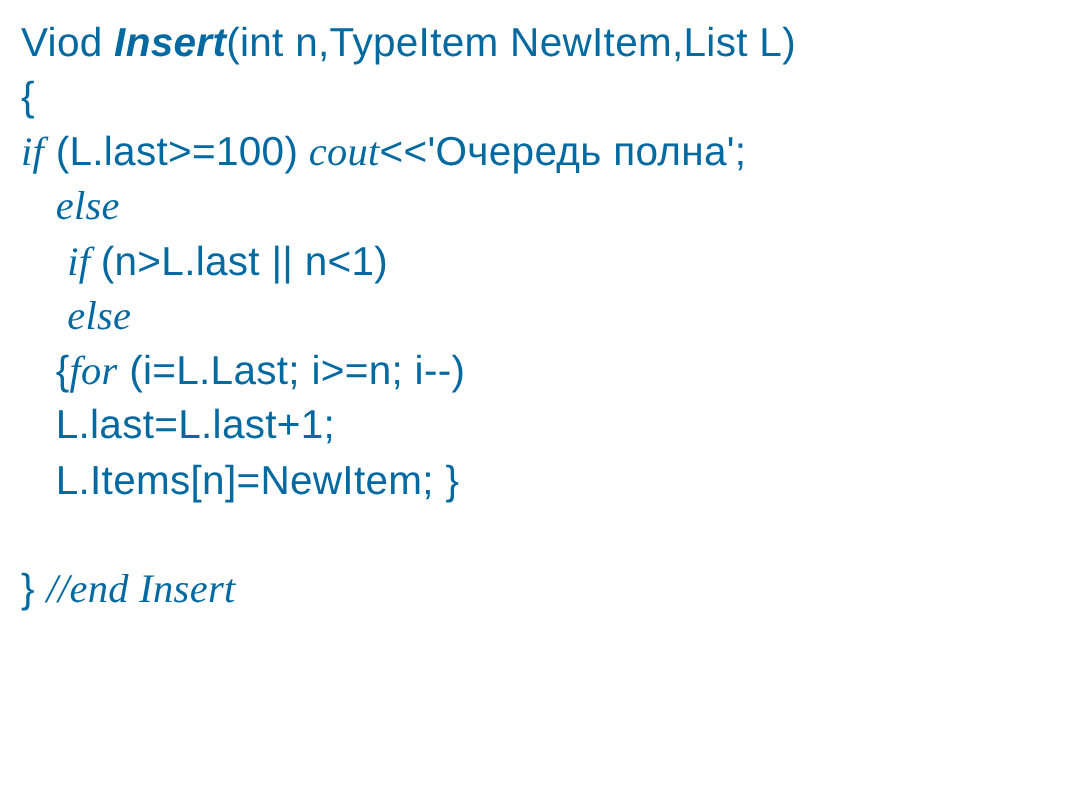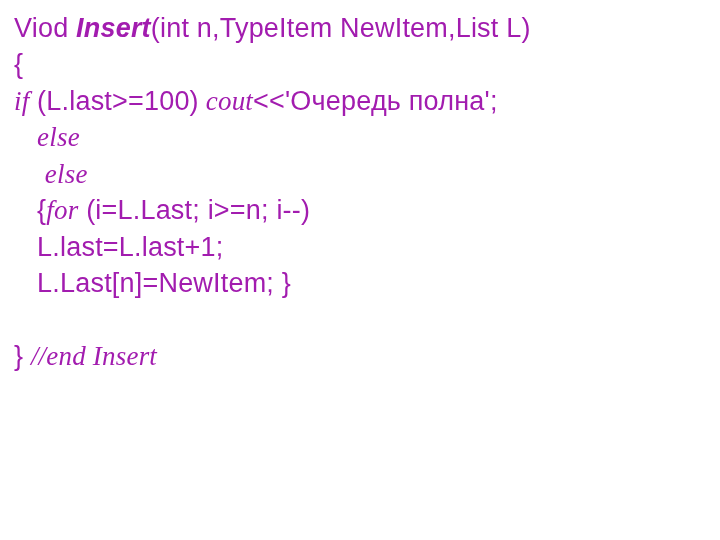--- a/index.html
+++ b/index.html
@@ -11,34 +11,35 @@
     overflow: hidden;
   }
   .page {
     box-sizing: border-box;
     width: 720px;
     height: 540px;
     padding: 10px 14px 10px 14px;
     font-family: Verdana, Geneva, sans-serif;
     font-size: 27px;
     line-height: 1.35;
-    color: #a21caf;
+    color: #0369a1;
     letter-spacing: 0.2px;
   }
   .line { white-space: pre; }
   .italic { font-style: italic; font-family: Liberation Serif, serif; }
   .bolditalic { font-weight: bold; font-style: italic; }
 </style>
 </head>
 <body>
 
 <div class="page">
   <div class="line"><span>Viod </span><span class="bolditalic">Insert</span><span>(int n,TypeItem NewItem,List L)</span></div>
   <div class="line"><span>{</span></div>
   <div class="line"><span class="italic">if</span><span> (L.last&gt;=100)</span><span class="italic"> cout</span><span>&lt;&lt;'Очередь полна';</span></div>
   <div class="line"><span>   </span><span class="italic">else</span></div>
+  <div class="line"><span>    </span><span class="italic">if </span><span>(n&gt;L.last || n&lt;1)</span></div>
   <div class="line"><span>    </span><span class="italic">else</span></div>
   <div class="line"><span>   {</span><span class="italic">for</span><span> (i=L.Last; i&gt;=n; i--)</span></div>
   <div class="line"><span>   L.last=L.last+1;</span></div>
-  <div class="line"><span>   L.Last[n]=NewItem; }</span></div>
+  <div class="line"><span>   L.Items[n]=NewItem; }</span></div>
   <div class="line"><span> </span></div>
   <div class="line"><span>} </span><span class="italic">//end Insert</span></div>
 </div>
 
 </body></html>

